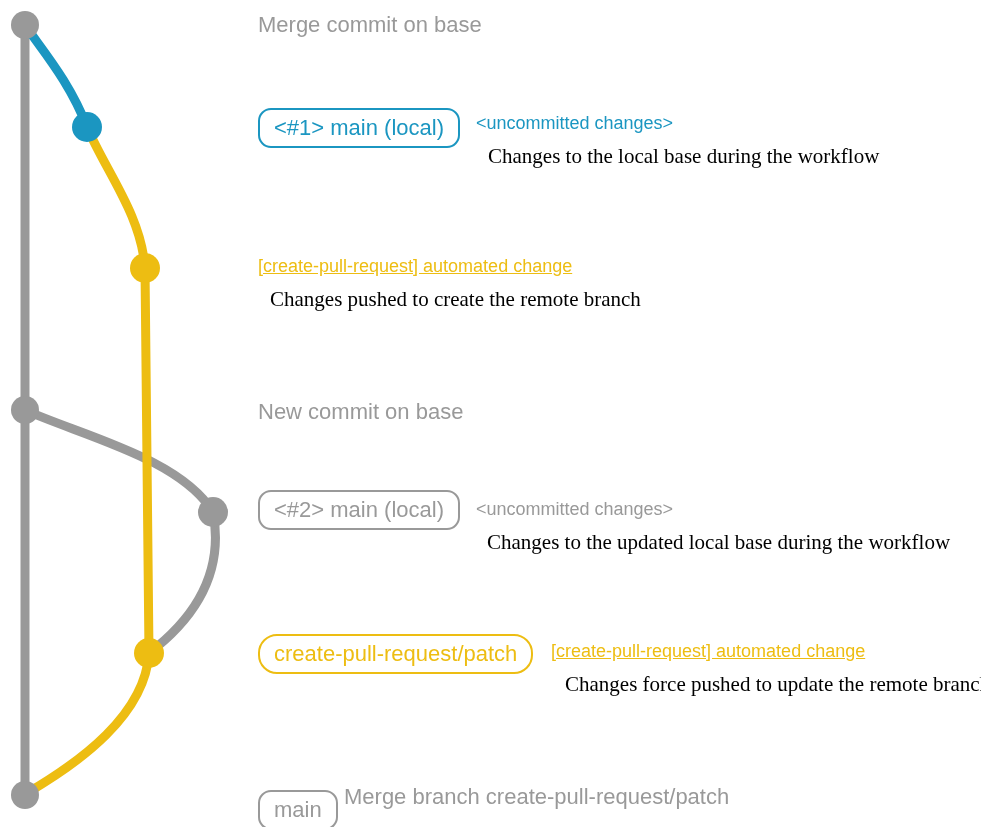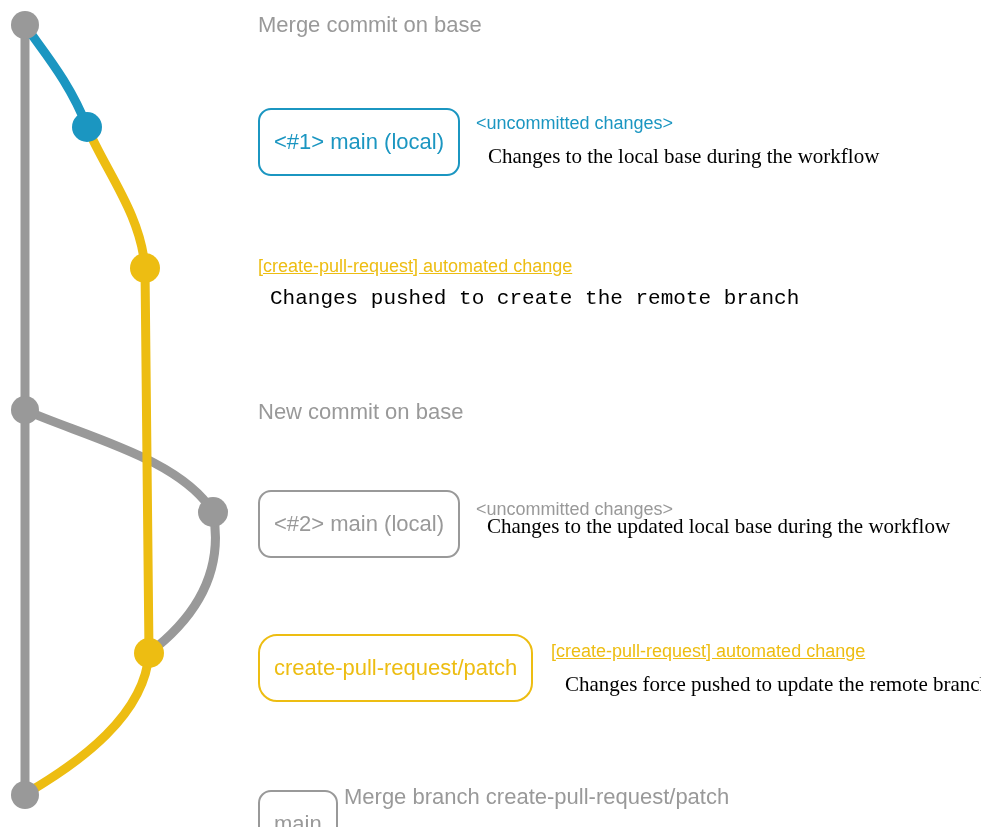--- a/index.html
+++ b/index.html
@@ -27,21 +27,21 @@
     position: absolute;
     font-family: "Liberation Serif", serif;
     font-size: 21px;
     color: var(--ink);
     white-space: nowrap;
   }
   .badge {
     position: absolute;
     font-size: 22px;
     line-height: 26px;
-    padding: 19px 14px;
+    padding: 5px 14px;
     border: 2px solid;
     border-radius: 13px;
     white-space: nowrap;
     background: var(--background, #ffffff);
   }
   .c-blue   { color: var(--blue); }
   .c-yellow { color: var(--yellow); text-decoration: underline; }
   .c-gray   { color: var(--gray); }
   .b-blue   { color: var(--blue);   border-color: var(--blue); }
   .b-gray   { color: var(--gray);   border-color: var(--gray); }
@@ -69,26 +69,26 @@
   <circle cx="25" cy="795" r="14" fill="#999999"></circle>
 </svg>
 
 <div class="label" style="left:258px; top:12px;">Merge commit on base</div>
 
 <div class="badge b-blue" style="left:258px; top:108px;">&lt;#1&gt; main (local)</div>
 <div class="heading c-blue" style="left:476px; top:113px;">&lt;uncommitted changes&gt;</div>
 <div class="desc" style="left:488px; top:144px;">Changes to the local base during the workflow</div>
 
 <div class="heading c-yellow" style="left:258px; top:256px;">[create-pull-request] automated change</div>
-<div class="desc" style="left:270px; top:287px;font-family:Liberation Mono, monospace;">Changes pushed to create the remote branch</div>
+<div class="desc" style="left:270px; top:287px;">Changes pushed to create the remote branch</div>
 
 <div class="label" style="left:258px; top:399px;">New commit on base</div>
 
 <div class="badge b-gray" style="left:258px; top:490px;">&lt;#2&gt; main (local)</div>
 <div class="heading c-gray" style="left:476px; top:499px;">&lt;uncommitted changes&gt;</div>
-<div class="desc" style="left:487px; top:514px;">Changes to the updated local base during the workflow</div>
+<div class="desc" style="left:487px; top:530px;">Changes to the updated local base during the workflow</div>
 
 <div class="badge b-yellow" style="left:258px; top:634px;">create-pull-request/patch</div>
 <div class="heading c-yellow" style="left:551px; top:641px;">[create-pull-request] automated change</div>
 <div class="desc" style="left:565px; top:672px;">Changes force pushed to update the remote branch</div>
 
 <div class="badge b-gray" style="left:258px; top:748px;margin-top:42px;">main</div>
 <div class="label" style="left:344px; top:784px;">Merge branch create-pull-request/patch</div>
 
 </body></html>

